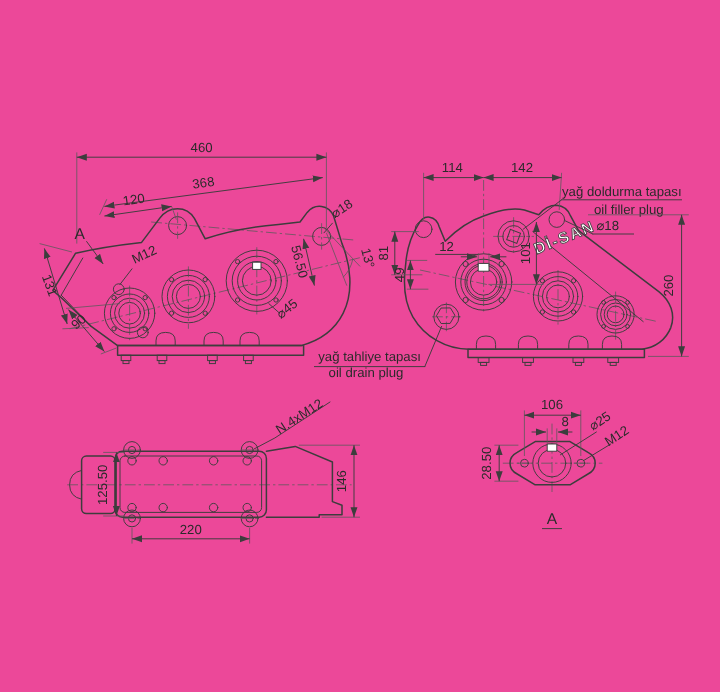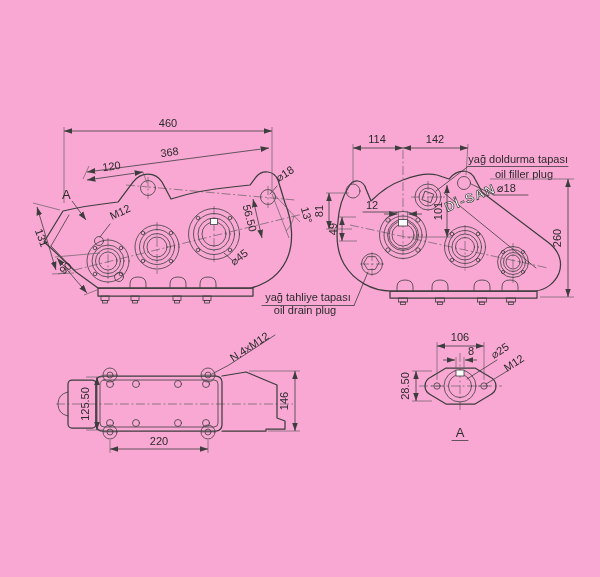--- a/index.html
+++ b/index.html
@@ -1,16 +1,16 @@
 <!DOCTYPE html>
 <html><head>
 <meta charset="utf-8">
 <style>
   html,body{margin:0;padding:0;background:#ffffff;}
-  .sheet{width:600px;height:577px;background:#f9a8d4;position:relative;overflow:hidden;text-align:center;}
+  .sheet{width:600px;height:577px;background:#ec4899;position:relative;overflow:hidden;text-align:center;}
   svg{display:block;}
   .ol{fill:none;stroke:#3d3d3d;stroke-width:1.25;stroke-linejoin:round;stroke-linecap:round;}
   .tl{fill:none;stroke:#3d3d3d;stroke-width:.8;stroke-linecap:round;}
   .xt{fill:none;stroke:#5a5a5a;stroke-width:.65;}
   .cl{fill:none;stroke:#5a5a5a;stroke-width:.65;stroke-dasharray:9 2.5 2 2.5;}
   .dim{fill:none;stroke:#3d3d3d;stroke-width:.8;marker-start:url(#arw);marker-end:url(#arw);}
   .dim1{fill:none;stroke:#3d3d3d;stroke-width:.8;marker-end:url(#arw);}
   .wf{fill:#ffffff;stroke:#3d3d3d;stroke-width:.8;}
   text{font-family:"Liberation Sans","DejaVu Sans",sans-serif;fill:#2b2b2b;}
   .dt{font-size:11px;}

